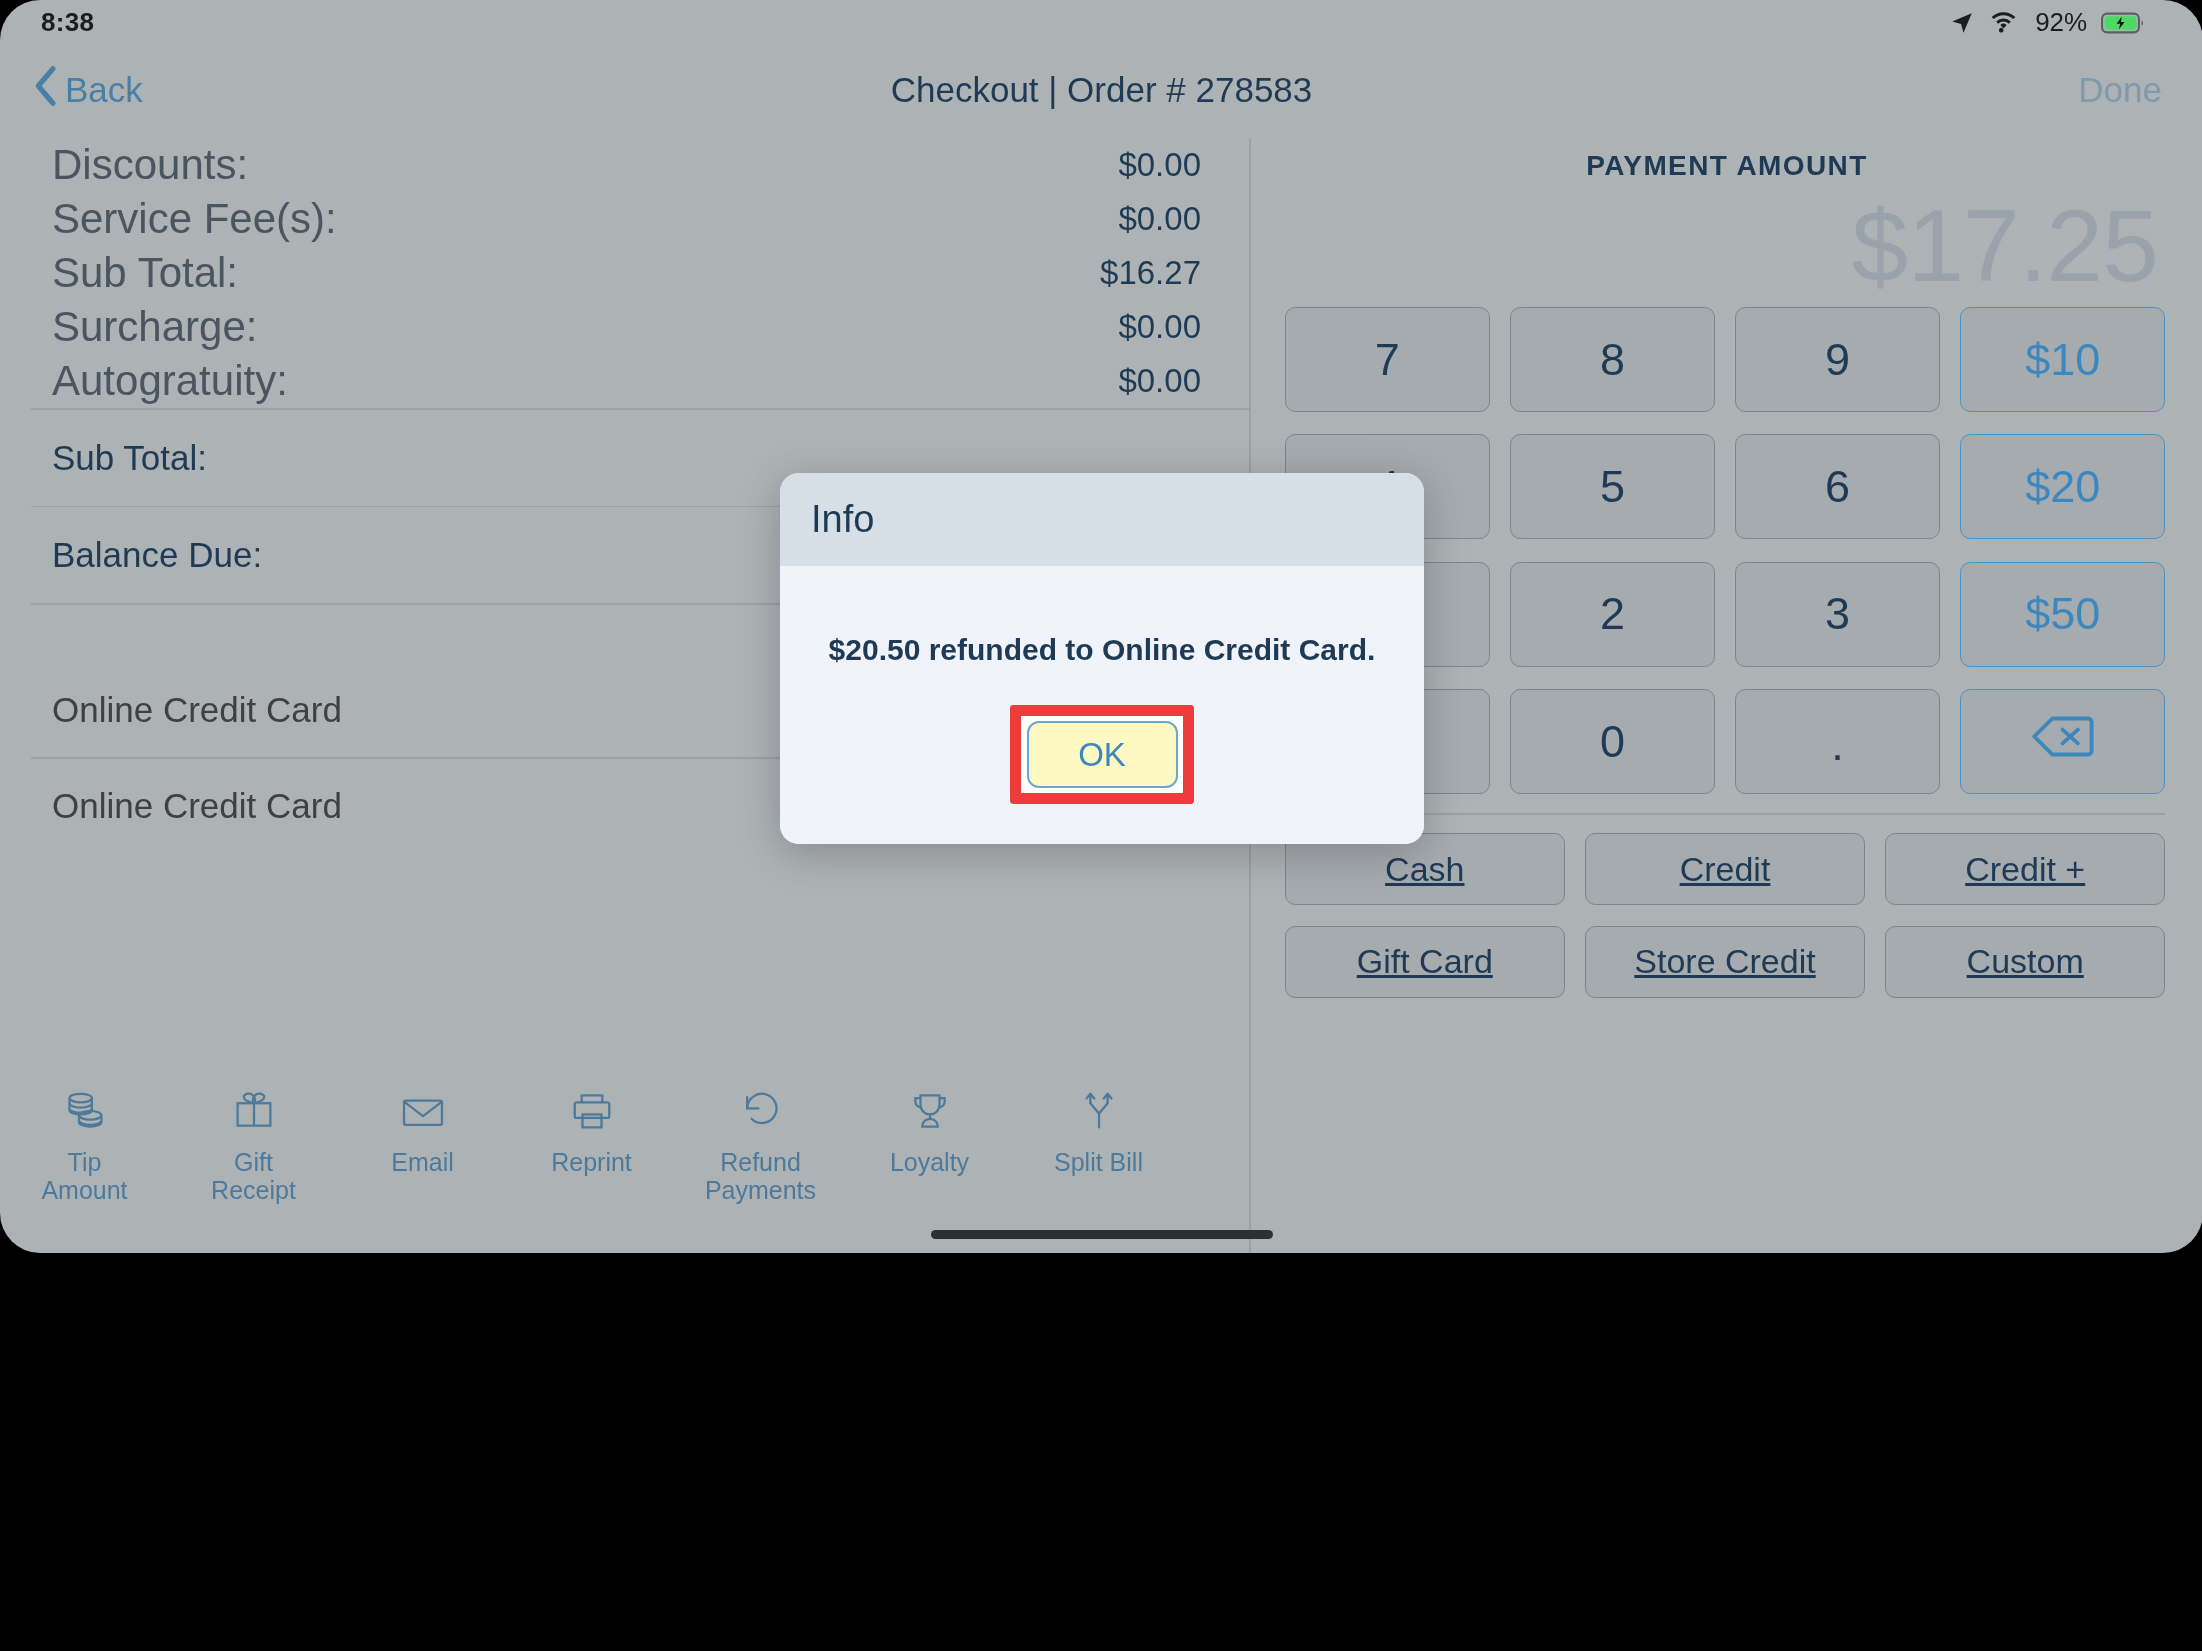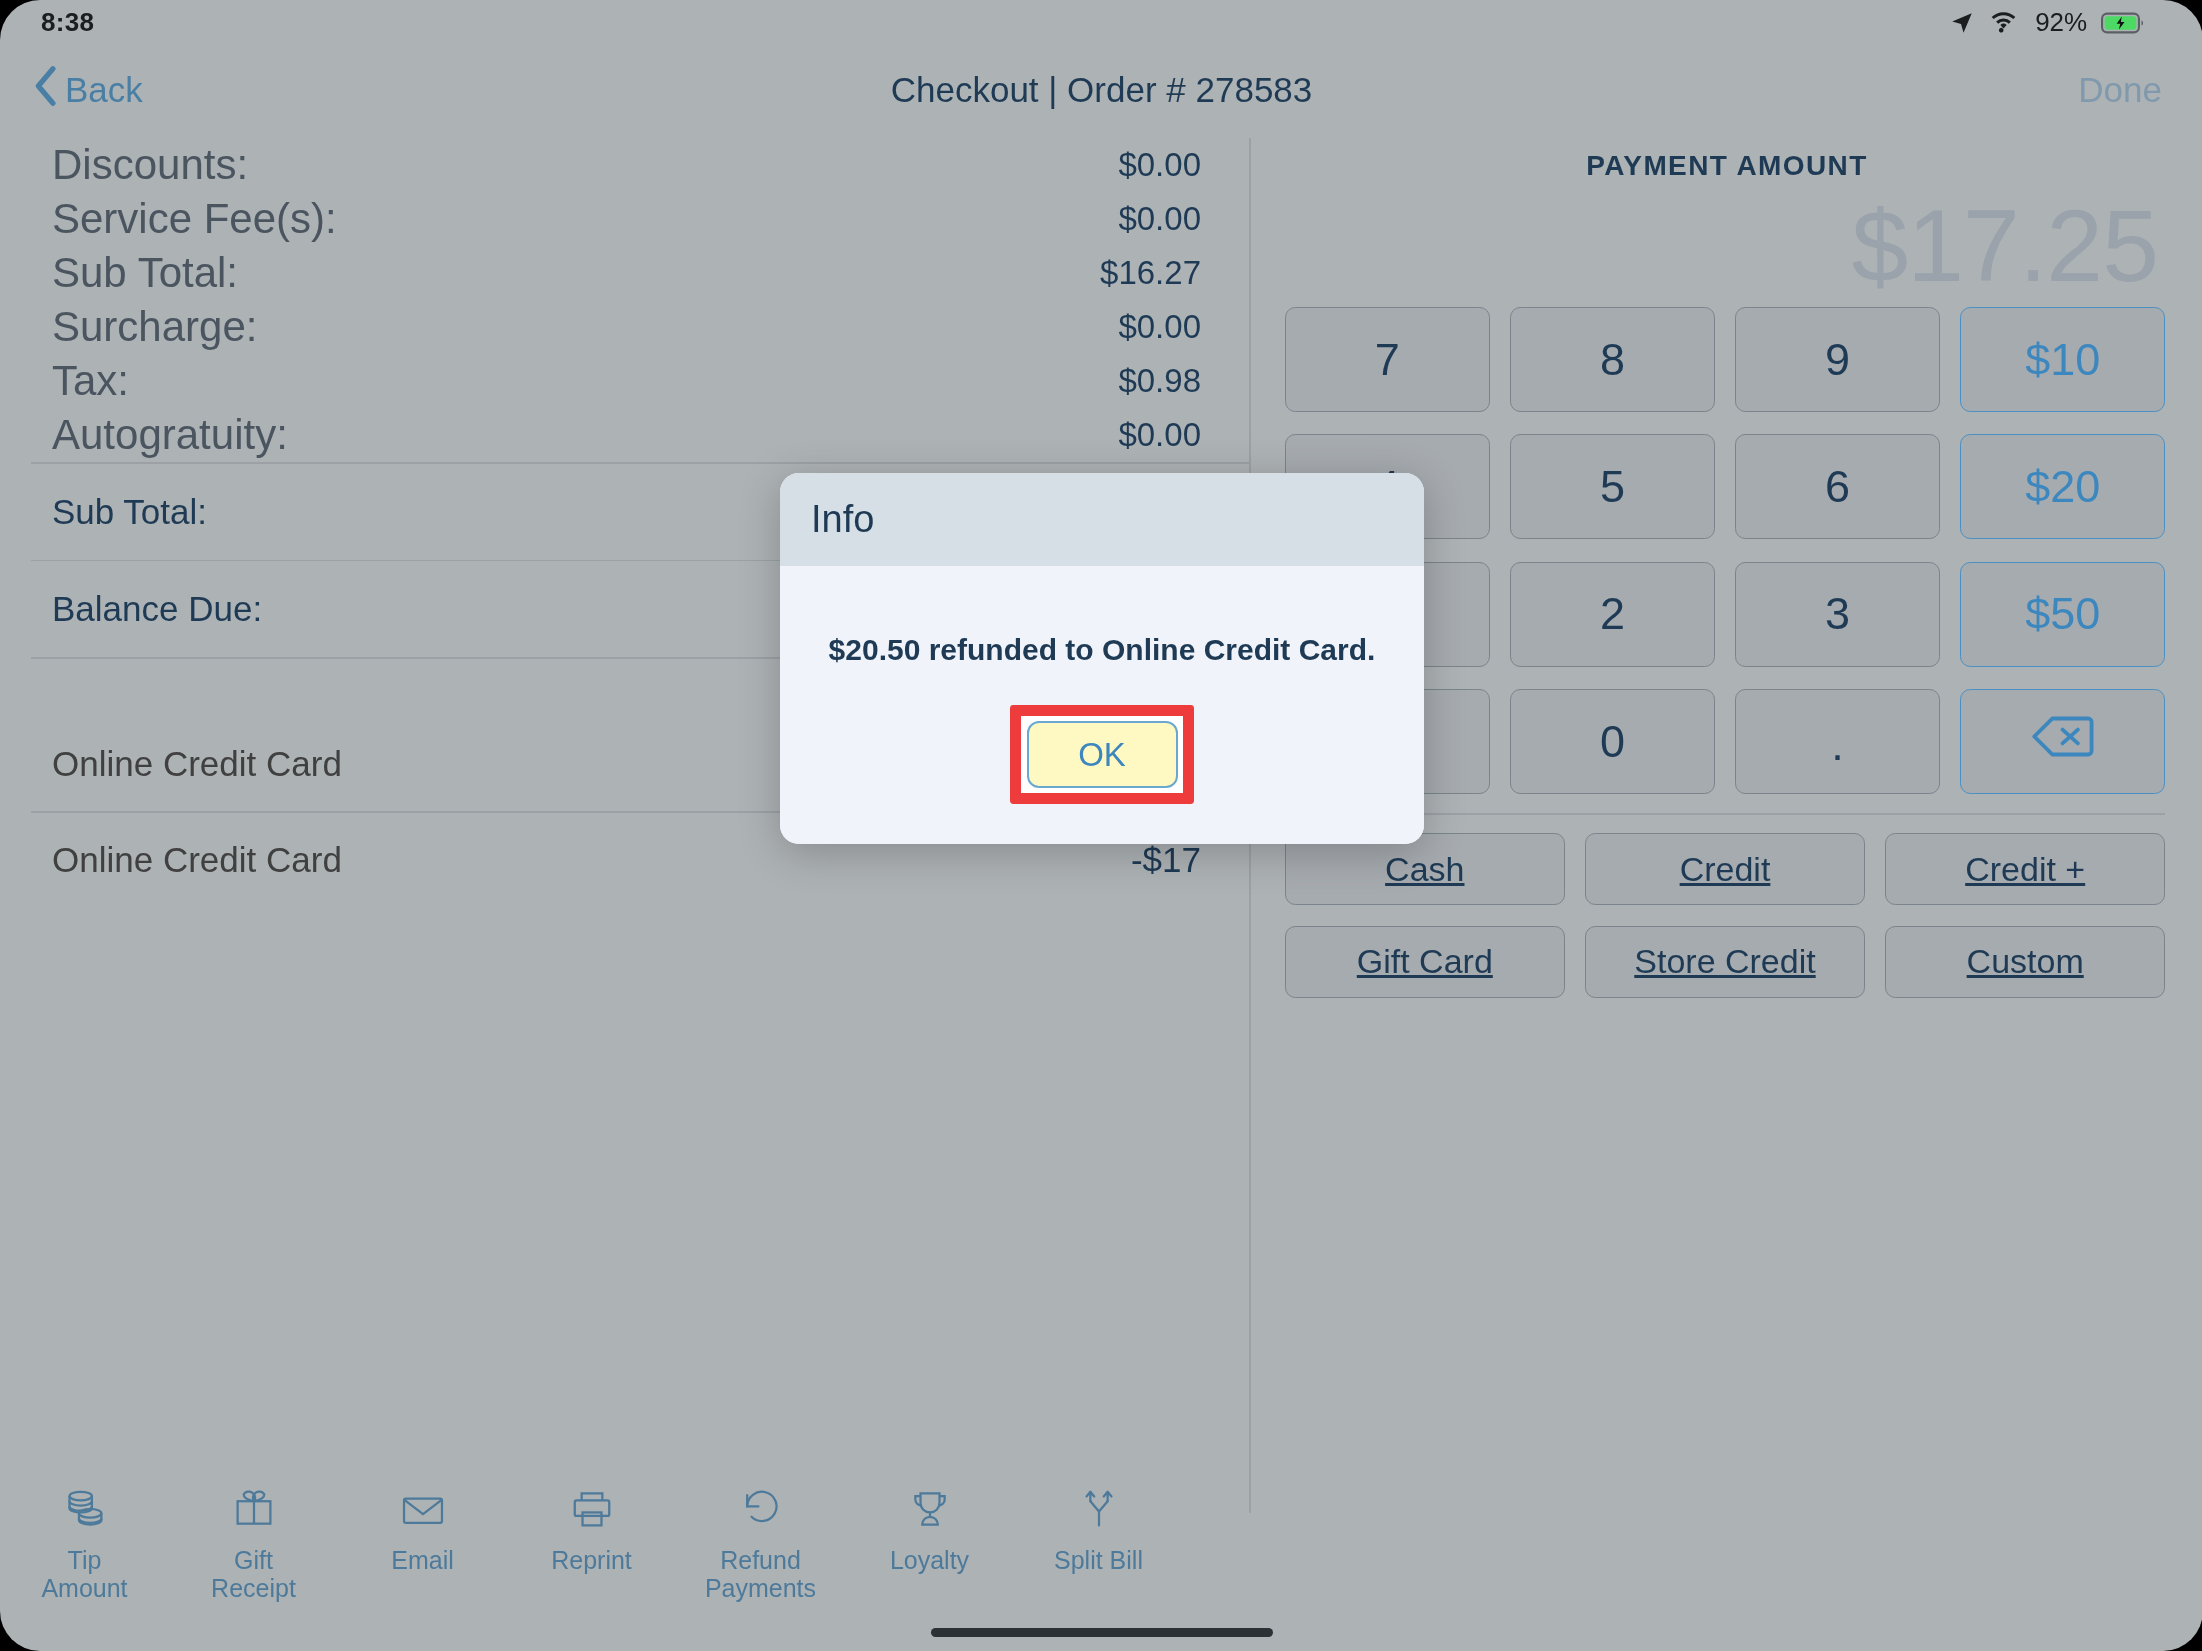--- a/index.html
+++ b/index.html
@@ -5,21 +5,21 @@
   * { box-sizing: border-box; margin: 0; padding: 0; }
   html, body {
     width: 2203px; height: 1651px;
     background: #000;
     font-family: "Liberation Sans", sans-serif;
     overflow: hidden;
   }
 
   #screen {
     position: relative;
-    width: 2203px; height: 1651px;
+    width: 2203px; height: 1253px;
     background: #adb2b5;
     border-radius: 40px;
     overflow: hidden;
   }
 
   
   #statusbar {
     position: absolute; top: 0; left: 0; width: 100%; height: 45px;
     display: flex; align-items: center; justify-content: space-between;
     padding: 0 57px 0 41px;
@@ -254,24 +254,20 @@
         </div>
         <div class="total-row">
           <span class="lbl">Sub Total:</span>
           <span class="val">$16.27</span>
         </div>
         <div class="total-row">
           <span class="lbl">Surcharge:</span>
           <span class="val">$0.00</span>
         </div>
         <div class="total-row">
-          <span class="lbl">Tax:</span>
-          <span class="val">$0.98</span>
-        </div>
-        <div class="total-row">
           <span class="lbl">Autogratuity:</span>
           <span class="val">$0.00</span>
         </div>
 
         <div class="hrule"></div>
 
         <div class="big-row">
           <span class="lbl">Sub Total:</span>
           <span class="val"></span>
         </div>

